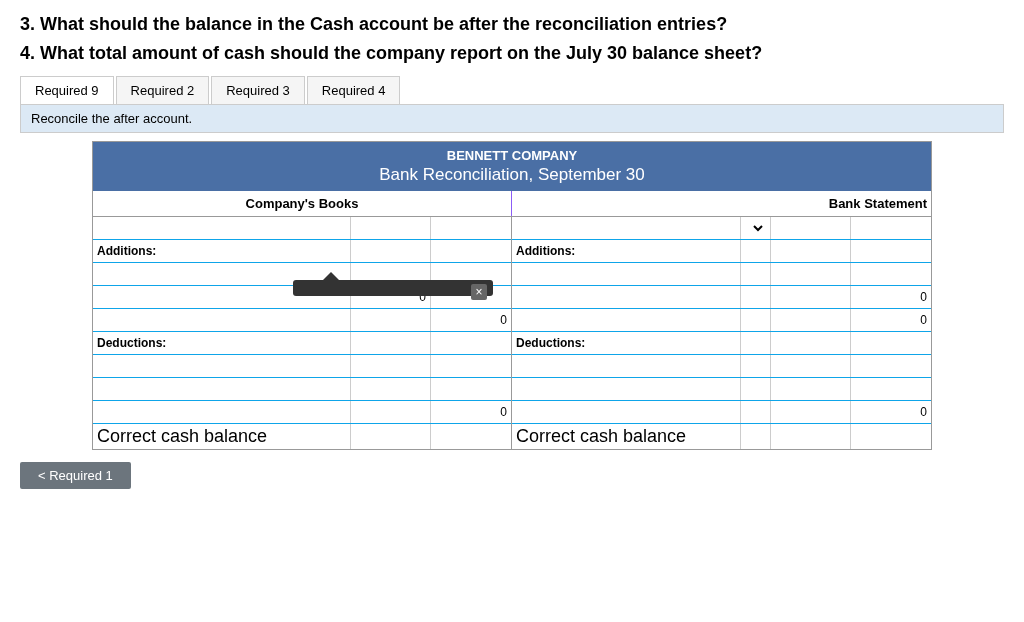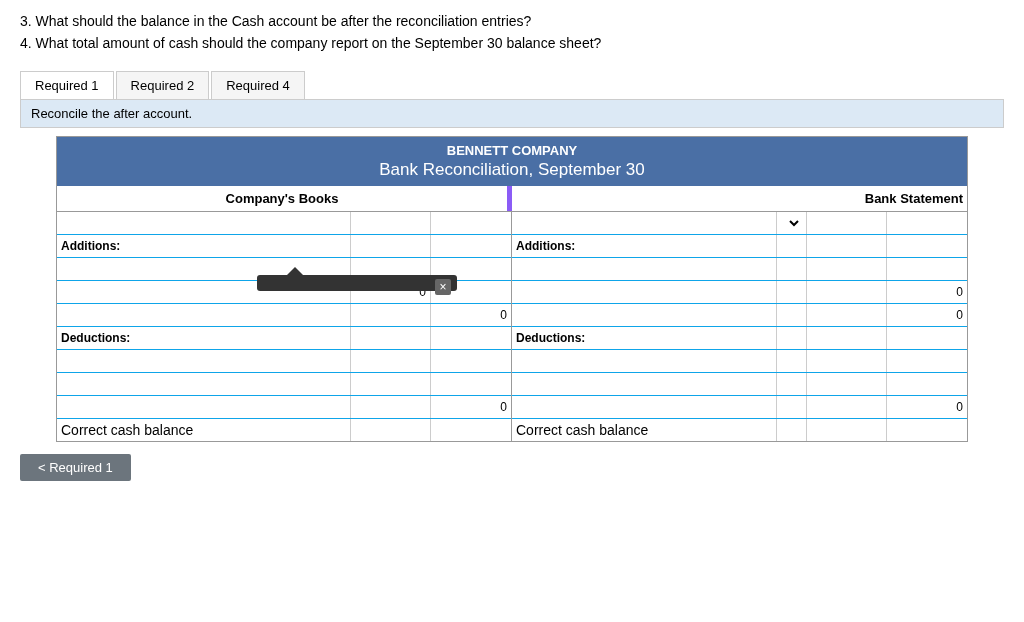--- a/index.html
+++ b/index.html
@@ -1,20 +1,20 @@
 <!DOCTYPE html>
 <html><head>
   <meta charset="utf-8">
   <style>
     * { box-sizing: border-box; margin: 0; padding: 0; }
     body { font-family: Arial, sans-serif; font-size: 13px; background: #fff; color: #000; }
 
     .page { width: 1024px; min-height: 622px; padding: 10px 20px; }
 
-    .instructions { font-size: 14px; line-height: 1.6; margin-bottom: 16px; }
+    .instructions { font-size: 18px; line-height: 1.6; margin-bottom: 8px; font-weight: bold; }
 
     .complete-banner {
       background: #e8e8e8;
       border: 1px solid #ccc;
       padding: 12px 16px;
       margin-bottom: 12px;
     }
     .complete-banner span { font-weight: bold; font-size: 13px; }
 
     .tabs-container { border-bottom: 1px solid #ccc; margin-bottom: 0; }
@@ -34,21 +34,21 @@
       background: #dce9f5;
       border: 1px solid #ccc;
       border-top: none;
       padding: 6px 10px;
       font-size: 13px;
       margin-bottom: 8px;
     }
 
     .reconciliation-table-wrapper {
       border: 1px solid #999;
-      width: 912px;
+      width: 840px;
       margin: 0 auto;
     }
 
     .recon-header {
       background: #4a6fa5;
       color: #fff;
       text-align: center;
       padding: 6px 4px;
       font-size: 13px;
     }
@@ -58,21 +58,21 @@
     .recon-cols-header {
       display: grid;
       grid-template-columns: 1fr 1fr;
       border-bottom: 1px solid #999;
     }
     .col-header {
       text-align: center;
       font-weight: bold;
       font-size: 13px;
       padding: 5px 4px;
-      border-right: 5px solid #8b5cf6;
+      border-right: 1px solid #8b5cf6;
     }
     .col-header:last-child { border-right: none; text-align: right; }
 
     .recon-body {
       display: grid;
       grid-template-columns: 1fr 1fr;
     }
 
     .recon-side {
       border-right: 1px solid #999;
@@ -97,21 +97,21 @@
     }
     .cell:last-child { border-right: none; }
     .cell input {
       width: 100%;
       border: none;
       outline: none;
       font-size: 12px;
       background: transparent;
       text-align: right;
     }
-    .cell.label-cell { font-size: 14px; }
+    .cell.label-cell { font-size: 18px; }
     .cell.number { justify-content: flex-end; }
 
     .section-label {
       font-weight: bold;
       font-size: 12px;
       padding: 2px 4px;
     }
 
     
     .tooltip-overlay {
@@ -184,28 +184,29 @@
       width: 100%;
     }
   </style>
 </head>
 <body>
 
 <div class="page">
 
   <div class="instructions">
     <p>3. What should the balance in the Cash account be after the reconciliation entries?</p>
-    <p>4. What total amount of cash should the company report on the September 30 balance sheet?</p>
+    <p>4. What total amount of cash should the company report on the July 30 balance sheet?</p>
   </div>
 
 
   <div class="tabs-container">
     <div class="tabs">
-      <div class="tab active">Required 1</div>
+      <div class="tab active">Required 9</div>
       <div class="tab">Required 2</div>
+      <div class="tab">Required 3</div>
       <div class="tab">Required 4</div>
     </div>
   </div>
 
   <div class="reconcile-label">Reconcile the after account.</div>
 
   <div class="reconciliation-table-wrapper">
 
     <div class="recon-header">
       <div class="title">BENNETT COMPANY</div>

